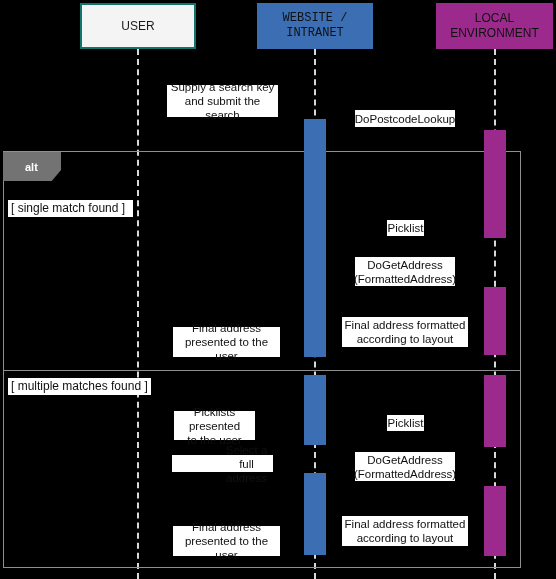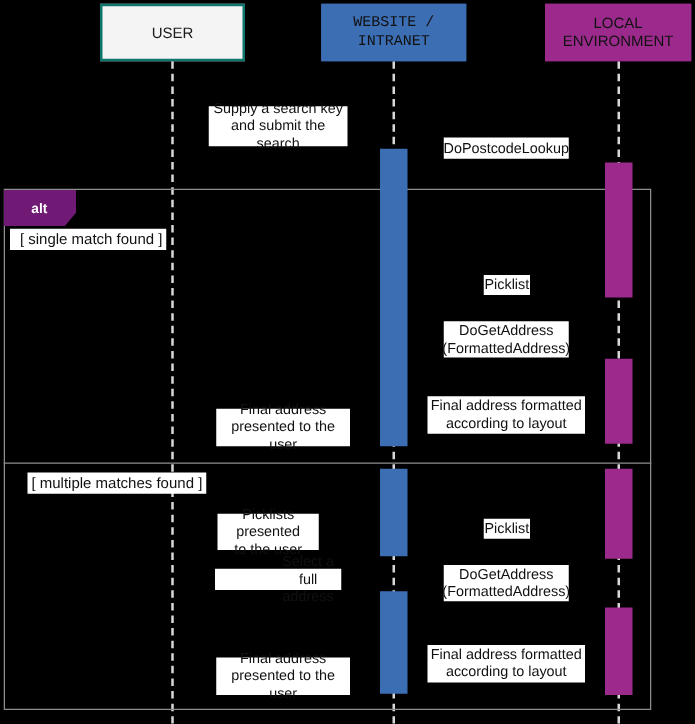--- a/index.html
+++ b/index.html
@@ -14,21 +14,21 @@
   .actor-box.blue{background:#3c6eb4;color:#111;border:1px solid #3c6eb4;}
   .actor-box.purple{background:#9c2a8c;color:#111;border:1px solid #9c2a8c;}
 
   .lifeline{position:absolute;width:0;border-left:2px dashed #d8d8d8;}
 
   .activation{position:absolute;}
   .activation.blue{background:#3c6eb4;}
   .activation.purple{background:#9c2a8c;}
 
   .frame{position:absolute;border:1px solid #8f8f8f;box-sizing:border-box;background:transparent;}
-  .frame-tab{position:absolute;background:#701a75;color:#fff;font-size:11px;font-weight:bold;
+  .frame-tab{position:absolute;background:#737373;color:#fff;font-size:11px;font-weight:bold;
              display:flex;align-items:center;padding-left:22px;box-sizing:border-box;
              clip-path:polygon(0 0,100% 0,100% 62%,84% 100%,0 100%);}
   .divider{position:absolute;border-top:1px solid #8f8f8f;}
 
   .note{position:absolute;background:#ffffff;color:#111;font-size:11.5px;line-height:14px;
         text-align:center;display:flex;align-items:center;justify-content:center;
         box-sizing:border-box;white-space:pre-line;}
   .guard{position:absolute;background:#ffffff;color:#111;font-size:12px;line-height:15px;
          display:flex;align-items:center;padding:0 3px;box-sizing:border-box;white-space:nowrap;}
 </style>
@@ -61,24 +61,24 @@
   </div>
   <div class="actor-box blue" style="left:257px;top:3px;width:116px;height:46px;">
     <span style="white-space:pre-line;font-family:Liberation Mono, monospace;">WEBSITE /
 INTRANET</span>
   </div>
   <div class="actor-box purple" style="left:436px;top:3px;width:117px;height:46px;">
     <span style="white-space:pre-line;">LOCAL
 ENVIRONMENT</span>
   </div>
 
-  <div class="guard" style="left:8px;top:183px;width:125px;height:17px;justify-content:flex-end;">
+  <div class="guard" style="left:8px;top:200px;width:125px;height:17px;">
     <span>[ single match found ]</span>
   </div>
-  <div class="guard" style="left:22px;top:378px;width:143px;height:17px;justify-content:center;">
+  <div class="guard" style="left:8px;top:378px;width:143px;height:17px;">
     <span>[ multiple matches found ]</span>
   </div>
 
   <div class="note" style="left:355px;top:110px;width:100px;height:17px;">
     <span>DoPostcodeLookup</span>
   </div>
 
   <div class="note" style="left:167px;top:85px;width:111px;height:32px;">
     <span>Supply a search key
 and submit the search</span>

